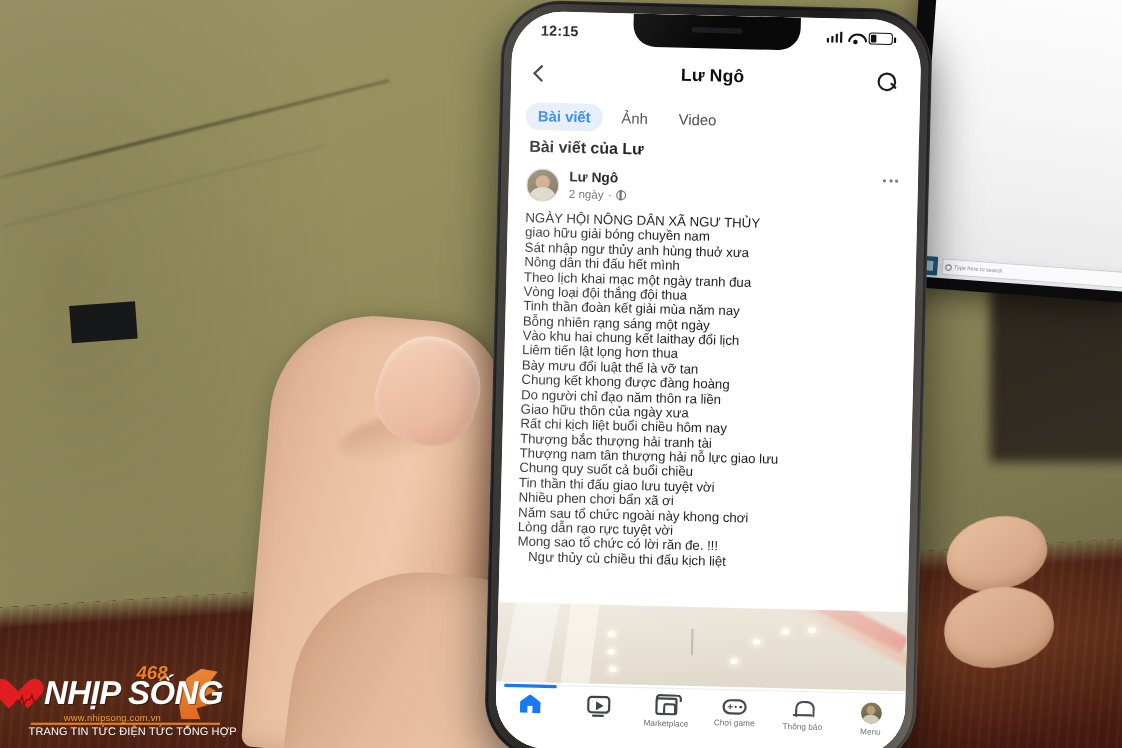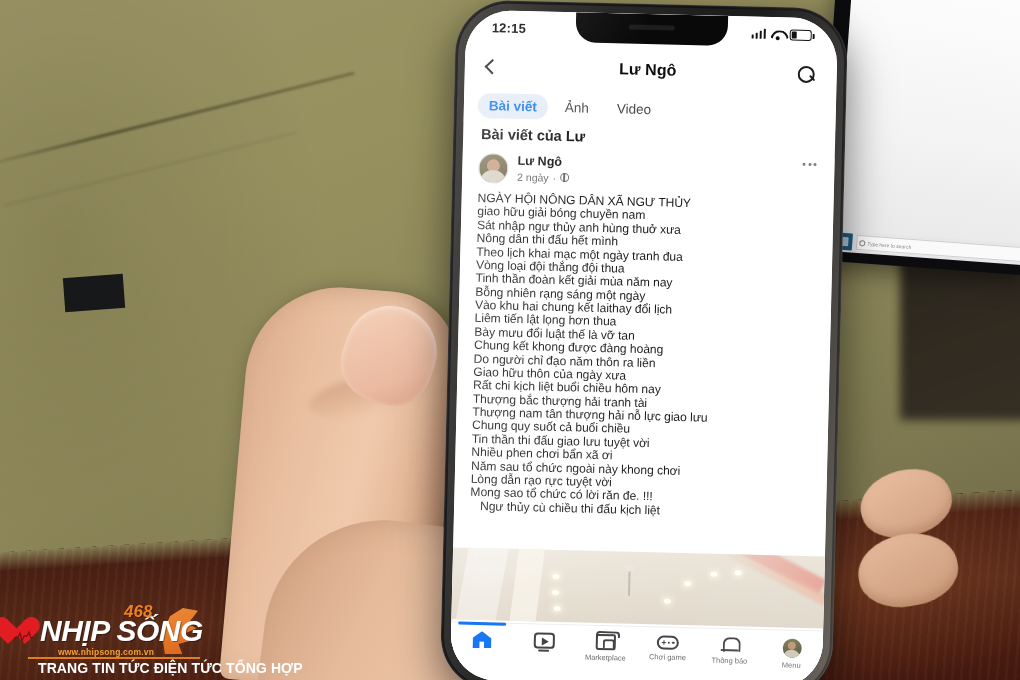--- a/index.html
+++ b/index.html
@@ -466,29 +466,29 @@
     text-shadow: 1px 1px 0 rgba(0,0,0,.3);
   }
   .wm-face {
     position: absolute; left: 156px; top: 4px; width: 36px; height: 46px;
     background: linear-gradient(160deg, #f4903a, #e2691c);
     clip-path: polygon(8% 100%, 0 58%, 22% 18%, 58% 0, 100% 6%, 72% 34%, 96% 44%, 62% 56%, 84% 70%, 46% 78%, 56% 100%);
     opacity: .95;
   }
   .wm-url {
     position: absolute; left: 52px; top: 43px;
-    font-size: 8.5px; font-weight: 700; color: #f2a03a; letter-spacing: .2px; text-align: right;
+    font-size: 8.5px; font-weight: 400; color: #f2a03a; letter-spacing: .2px; text-align: right;
   }
   .wm-rule {
     position: absolute; left: 22px; top: 53px; width: 172px; height: 1.5px;
     background: #e07d1d;
   }
   .wm-tag {
-    position: absolute; left: 32px; top: 56px;
-    font-size: 14px; font-weight: 700; color: #ffffff; letter-spacing: .1px;
+    position: absolute; left: 20px; top: 56px;
+    font-size: 10px; font-weight: 400; color: #ffffff; letter-spacing: .1px;
     white-space: nowrap;
   }
 </style>
 </head>
 <body>
 
 <div class="scene">
 
   <div class="wall">
     <div class="wall-seam"></div>

